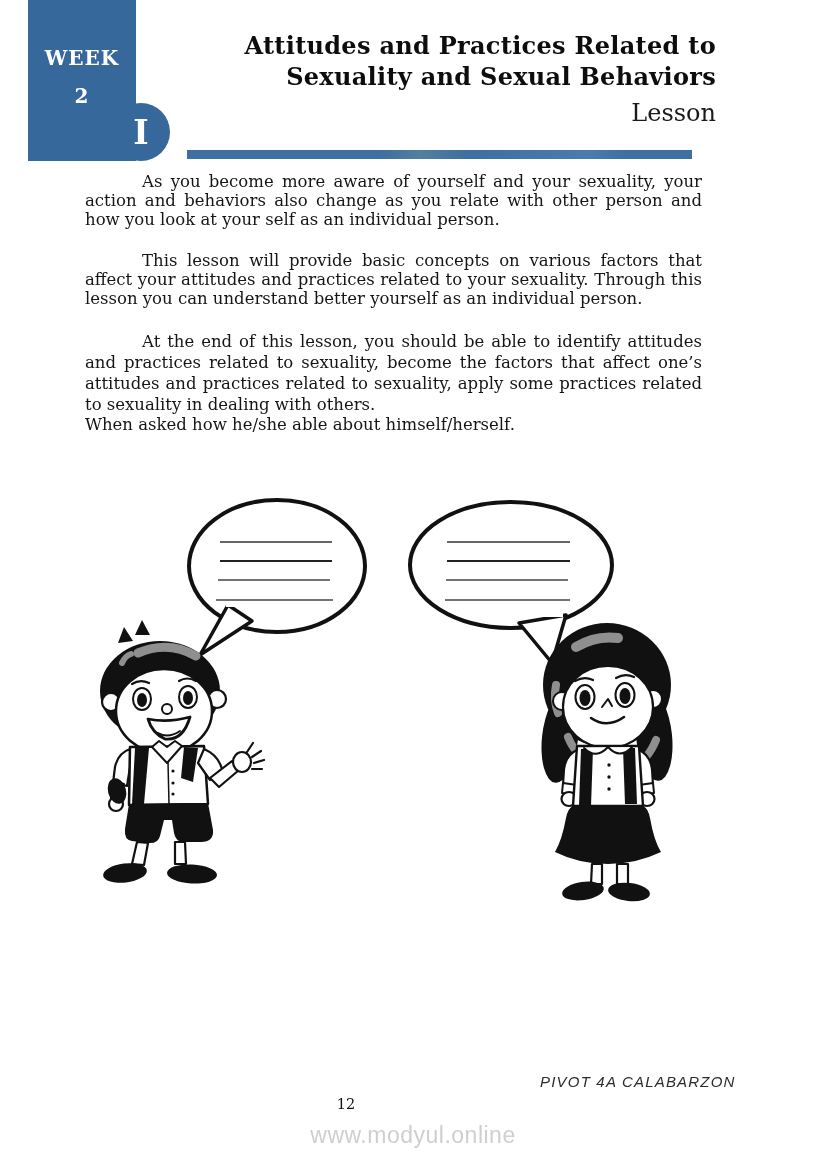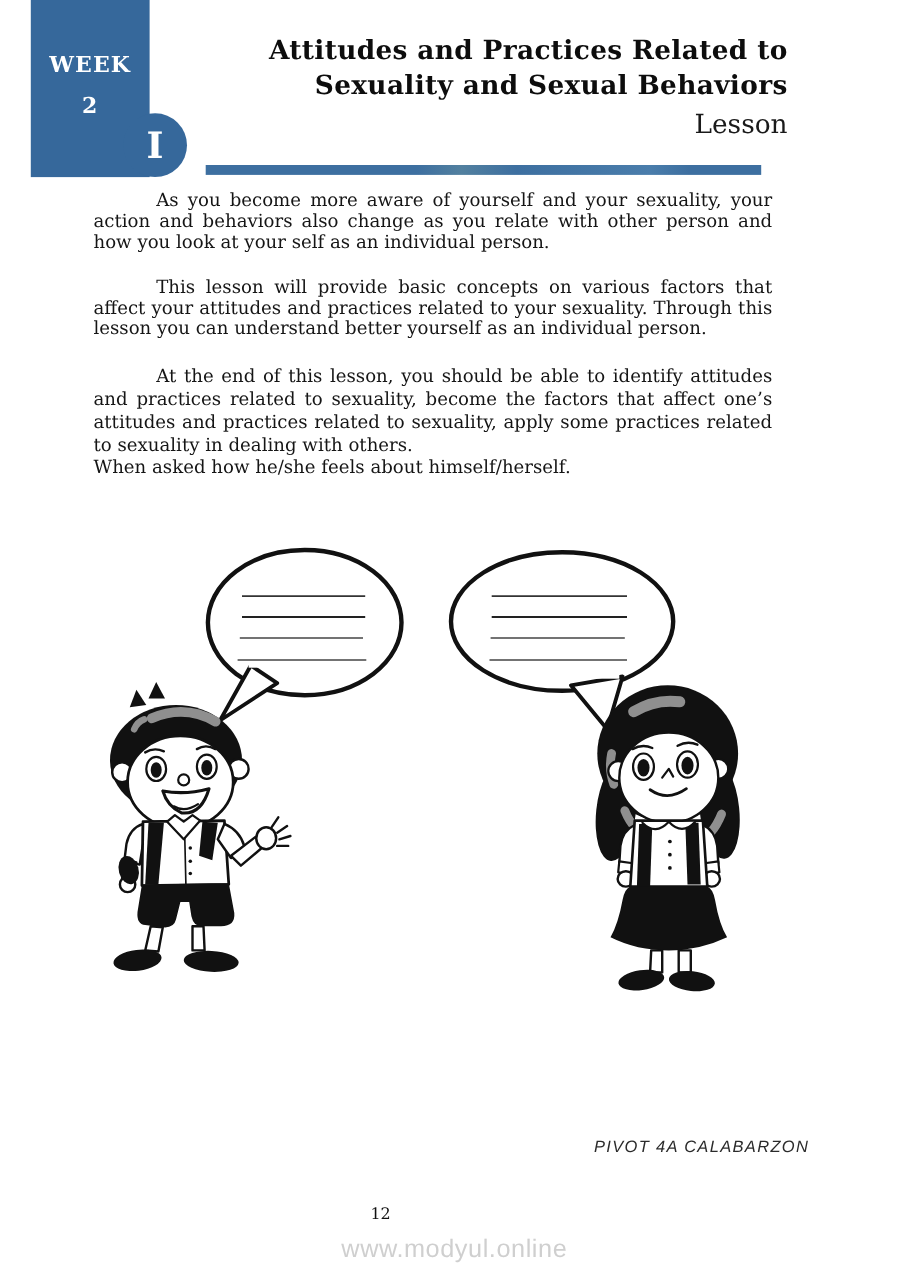--- a/index.html
+++ b/index.html
@@ -46,21 +46,21 @@
   }
   .body-text p{margin:0;text-align:justify;}
   .para{line-height:19px;text-indent:57px;}
   .para.p2{margin-top:22px;}
   .para.p3{margin-top:23px;line-height:21px;}
   .prompt-line{margin-top:30px;line-height:20px;text-align:left;}
   
   .illus{position:absolute;left:80px;top:485px;}
   
   .footer-brand{
-    position:absolute;left:540px;top:1034px;
+    position:absolute;left:540px;top:1073px;
     font-family:"Liberation Sans",sans-serif;font-style:italic;
     font-size:15px;letter-spacing:1.2px;color:#2b2b2b;
   }
   .page-number{
     position:absolute;left:0;top:1096px;width:692px;text-align:center;
     font-size:14.5px;color:#111;
   }
   .watermark{
     position:absolute;left:0;top:1122px;width:826px;text-align:center;
     font-family:"Liberation Sans",sans-serif;font-size:23px;color:#cfcfcf;letter-spacing:.5px;
@@ -85,21 +85,21 @@
   <div class="i-circle">
     <span>I</span>
   </div>
 
   <div class="header-bar"></div>
 
   <div class="body-text">
     <p class="para p1">As you become more aware of yourself and your sexuality, your action and behaviors also change as you relate with other person and how you look at your self as an individual person.</p>
     <p class="para p2">This lesson will provide basic concepts on various factors that affect your attitudes and practices related to your sexuality. Through this lesson you can understand better yourself as an individual person.</p>
     <p class="para p3">At the end of this lesson, you should be able to identify attitudes and practices related to sexuality, become the factors that affect one’s attitudes and practices related to sexuality, apply some practices related to sexuality in dealing with others.</p>
-    <p class="prompt-line">When asked how he/she feels about himself/herself.</p>
+    <p class="prompt-line">When asked how he/she able about himself/herself.</p>
   </div>
 
   <svg class="illus" width="640" height="420" viewBox="0 0 640 420">
 
     <g>
       <ellipse cx="197" cy="81" rx="88" ry="66" fill="#fff" stroke="#111" stroke-width="4"></ellipse>
       <polygon points="148,120 120,170 172,136" fill="#fff" stroke="#111" stroke-width="3.5" stroke-linejoin="round"></polygon>
       <rect x="146" y="108" width="40" height="14" fill="#fff"></rect>
       <line x1="140" y1="57" x2="252" y2="57" stroke="#333" stroke-width="1.6"></line>
       <line x1="140" y1="76" x2="252" y2="76" stroke="#222" stroke-width="1.8"></line>

